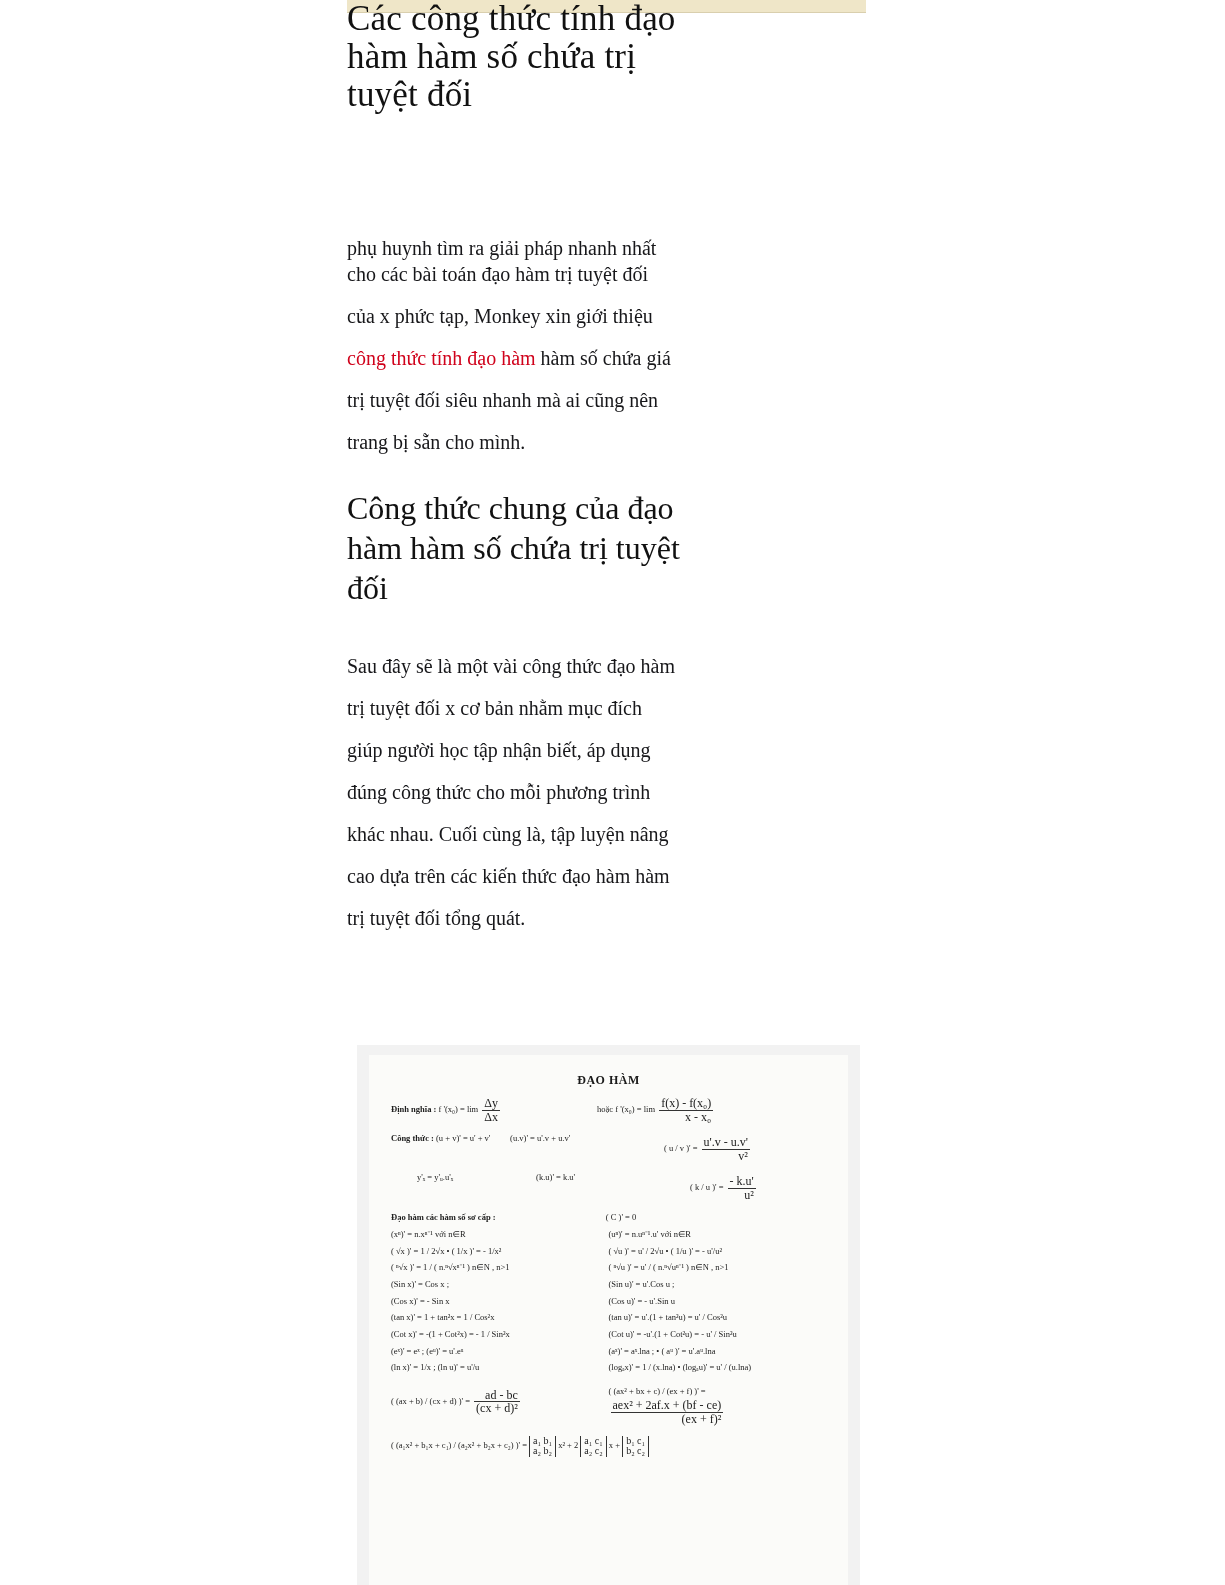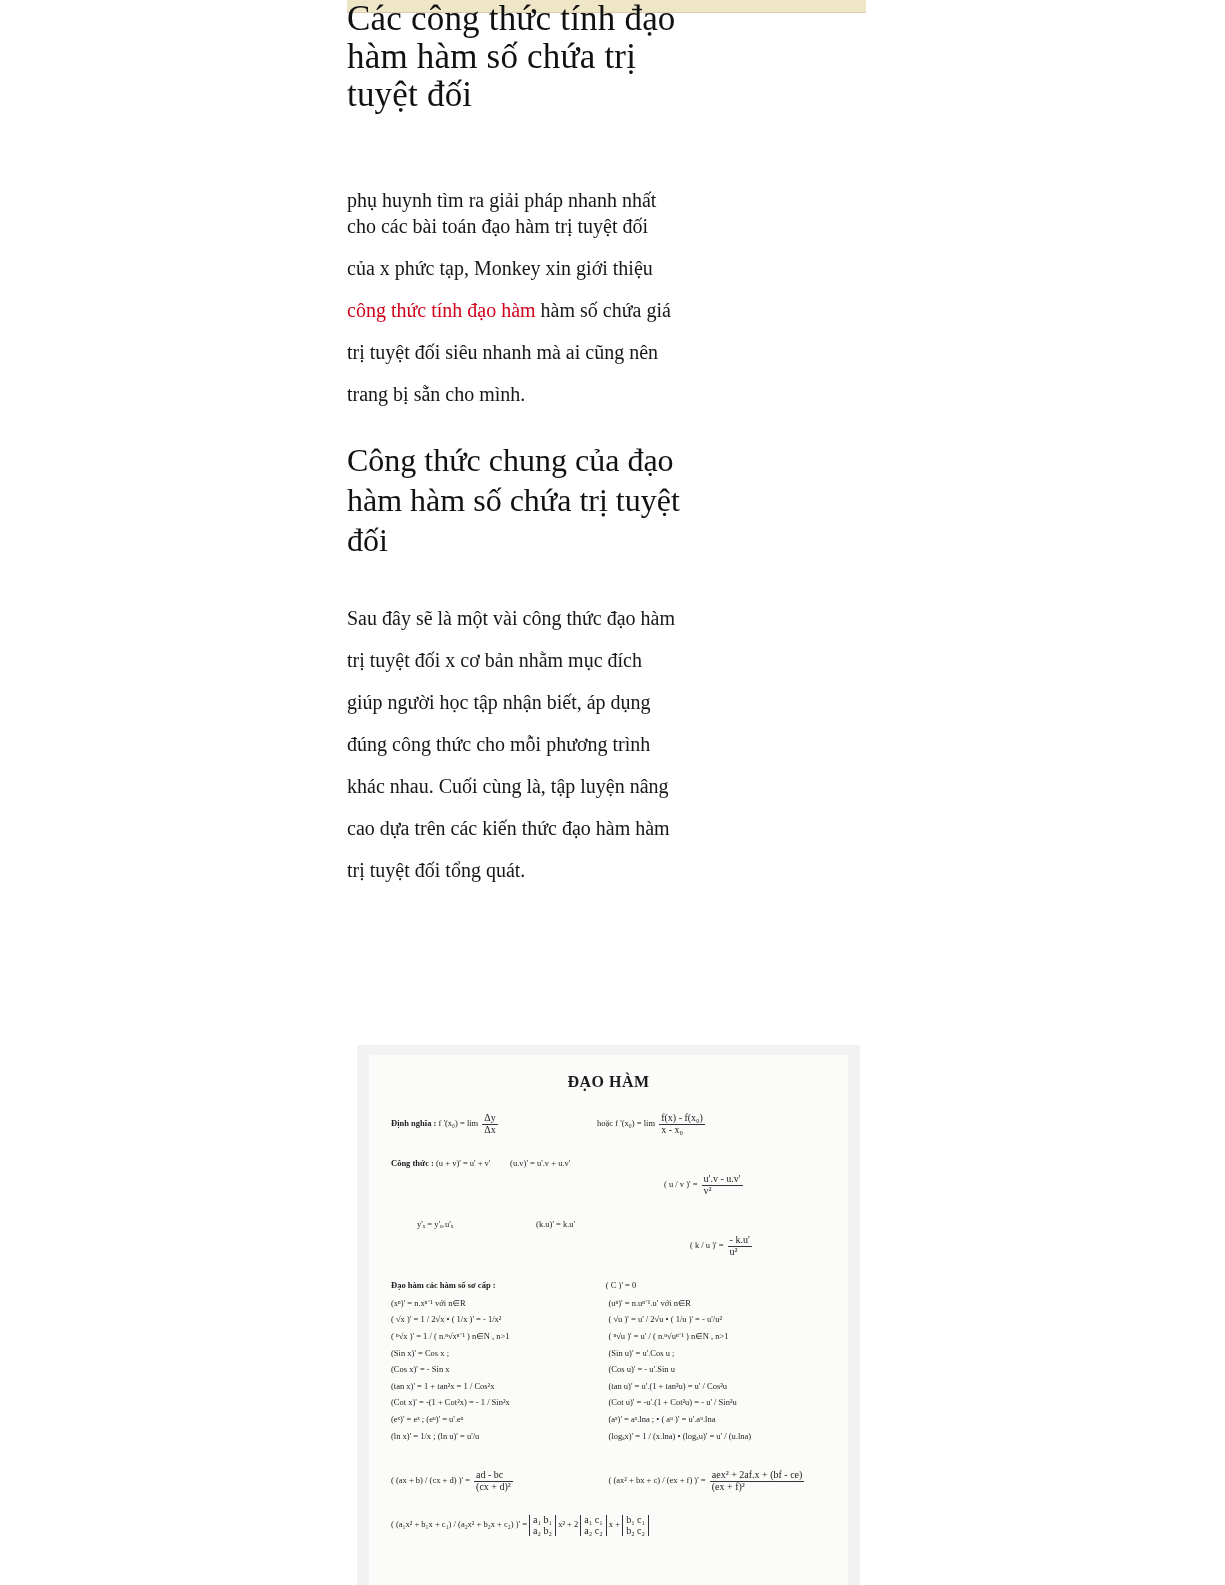--- a/index.html
+++ b/index.html
@@ -60,20 +60,21 @@
   .spacer-lg { height: 48px; }
   .lines span.line {
     display: block;
     font-size: 20px;
     line-height: 1.0;
     color: #17171a;
     margin-bottom: 22px;
   }
   .lines span.line.tight {
     margin-bottom: 6px;
+    margin-top: 48px;
   }
   a.inline-link {
     color: #d0021b;
     text-decoration: none;
   }
   
   .figure-wrap {
     position: absolute;
     left: 357px;
     top: 1045px;
@@ -87,21 +88,21 @@
     left: 12px;
     top: 10px;
     width: 479px;
     height: 530px;
     background: #fbfbf9;
   }
   .fig-title {
     text-align: center;
     font-family: "Liberation Serif", serif;
     font-weight: bold;
-    font-size: 16px;
+    font-size: 12px;
     letter-spacing: 0.5px;
     margin-top: 18px;
     color: #1b1b1b;
   }
   .fig-body {
     padding: 6px 22px 0 22px;
     font-family: "Liberation Serif", serif;
     font-size: 8.5px;
     line-height: 1.25;
     color: #202020;
@@ -114,24 +115,24 @@
     flex: 1 1 0;
     padding-right: 6px;
   }
   .fig-lead {
     font-weight: bold;
     font-size: 8.5px;
   }
   .frac {
     display: inline-block;
     vertical-align: middle;
-    text-align: left;
-    font-size: 10px;
+    text-align: right;
+    font-size: 12px;
     line-height: 1.05;
-    margin: 16px 2px;
+    margin: 3px 2px;
   }
   .frac .num {
     display: block;
     border-bottom: 1px solid #333;
     padding: 0 2px;
   }
   .frac .den {
     display: block;
     padding: 0 2px;
   }

